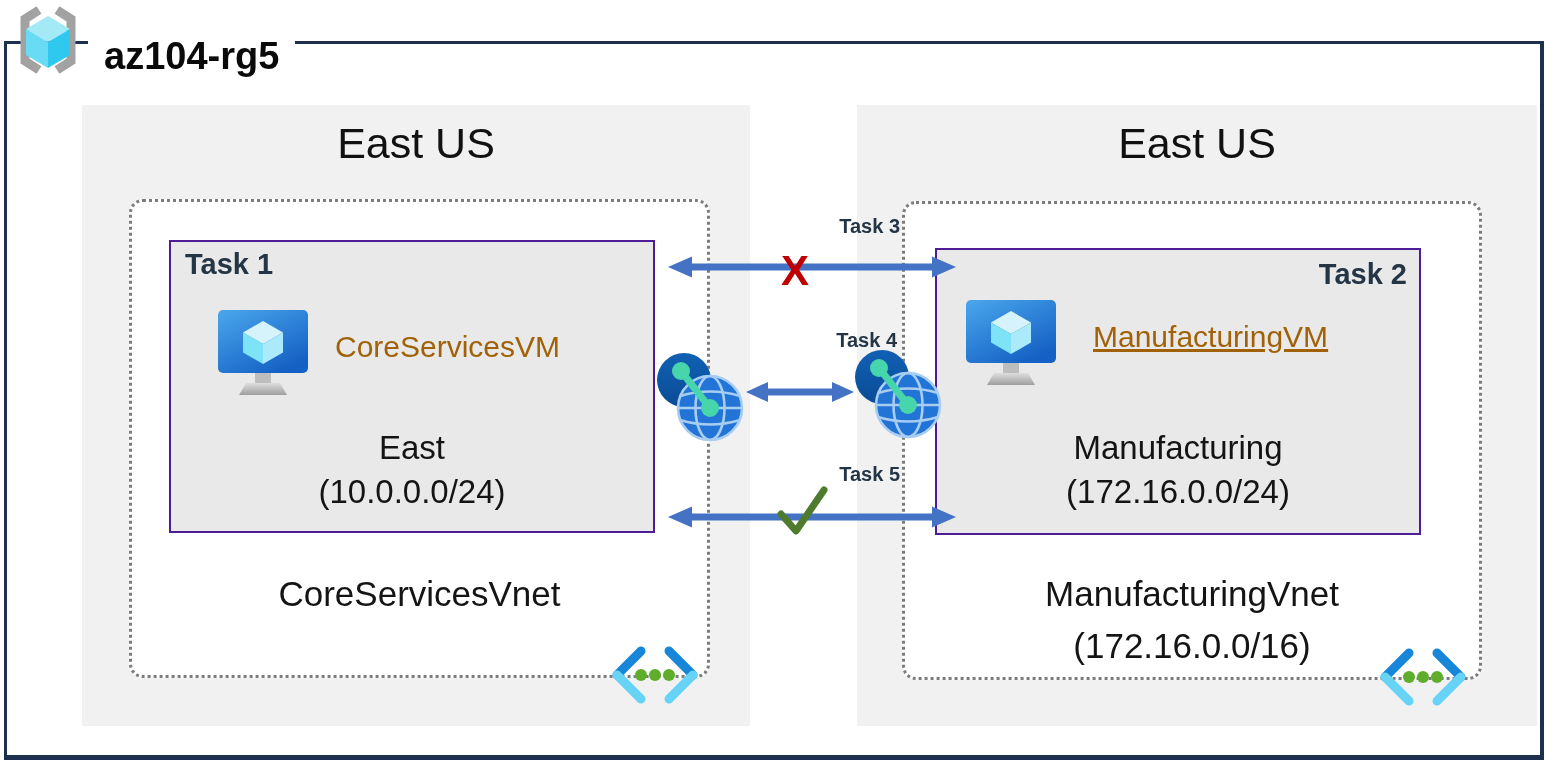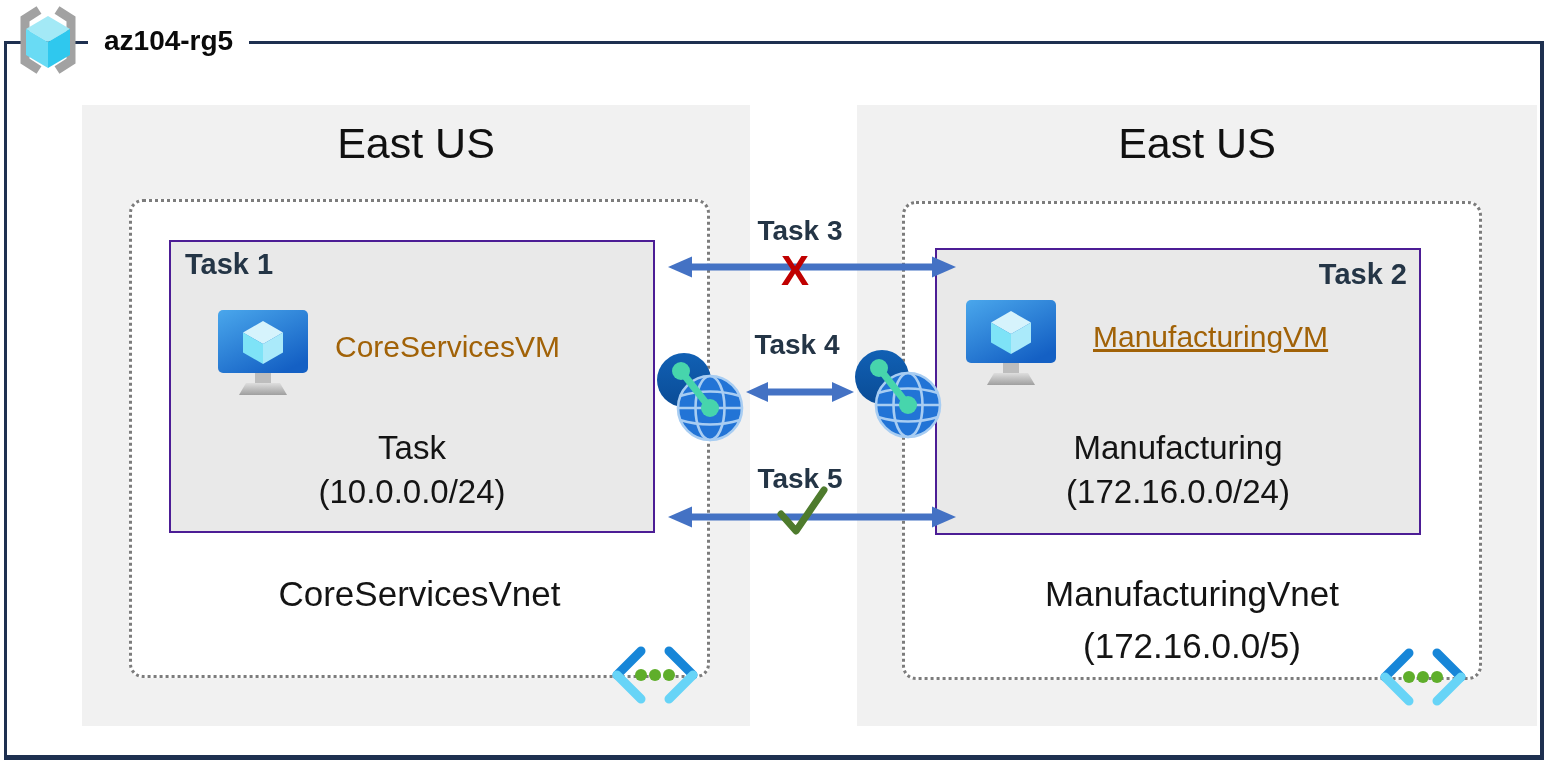--- a/index.html
+++ b/index.html
@@ -5,22 +5,22 @@
   html,body{margin:0;padding:0;background:#fff;}
   #stage{position:relative;width:1546px;height:762px;background:#ffffff;overflow:hidden;
          font-family:"Liberation Sans",sans-serif;color:#1a1a1a;}
 
   
   .frame{position:absolute;left:4px;top:41px;right:2px;bottom:2px;
          border:solid #1e3050;border-width:3px 4px 5px 3px;}
 
   
   .rg-icon{position:absolute;left:12px;top:4px;width:72px;height:72px;z-index:3;}
-  .rg-title{position:absolute;left:88px;top:15px;height:52px;line-height:52px;z-index:3;
-            background:#ffffff;padding:0 16px;font-size:28px;font-weight:bold;color:#0a0a0a;}
+  .rg-title{position:absolute;left:88px;top:30px;height:52px;line-height:52px;z-index:3;
+            background:#ffffff;padding:0 16px;font-size:38px;font-weight:bold;color:#0a0a0a;}
 
   
   .region{position:absolute;top:105px;height:621px;background:#f1f1f1;}
   .region.left{left:82px;width:668px;}
   .region.right{left:857px;width:680px;}
   .region-label{position:absolute;left:0;right:0;top:14px;text-align:center;
                 font-size:43px;font-weight:300;color:#111;}
 
   
   .vnet{position:absolute;background:#ffffff;border:3px dotted #7c7c7c;border-radius:14px;}
@@ -44,21 +44,21 @@
   .vnet.left .vm-icon{left:46px;top:67px;}
   .vnet.right .vm-icon{left:28px;top:49px;}
   .vm-name{position:absolute;font-size:30px;color:#a16207;white-space:nowrap;}
   .vnet.left .vm-name{left:164px;top:88px;}
   .vnet.right .vm-name{left:156px;top:70px;text-decoration:underline;}
   .subnet-label{position:absolute;left:0;right:0;text-align:center;font-size:33px;line-height:44px;color:#141414;}
   .vnet.left .subnet-label{top:184px;}
   .vnet.right .subnet-label{top:176px;}
 
   
-  .task-label{position:absolute;width:200px;text-align:center;font-size:28px;font-weight:bold;color:#243546;}
+  .task-label{position:absolute;width:200px;text-align:right;font-size:20px;font-weight:bold;color:#243546;}
   #task3-label{left:700px;top:215px;}
   #task4-label{left:697px;top:329px;}
   #task5-label{left:700px;top:463px;}
   .arrow{position:absolute;}
   #task3-arrow{left:668px;top:254px;}
   #task4-arrow{left:746px;top:379px;}
   #task5-arrow{left:668px;top:504px;}
   .x-mark{position:absolute;left:781px;top:250px;font-size:42px;font-weight:bold;color:#c00000;line-height:42px;}
   #check-icon{position:absolute;left:774px;top:483px;}
   #peer-left{position:absolute;left:654px;top:352px;}
@@ -110,21 +110,21 @@
       <svg class="vm-icon" viewBox="0 0 92 88">
         <rect x="1" y="1" width="90" height="63" rx="5" fill="url(#vmGrad)"></rect>
         <polygon points="46,12 66,23.5 46,35 26,23.5" fill="#d6f3fc"></polygon>
         <polygon points="26,23.5 26,43.5 46,55 46,35" fill="#7ee3f7"></polygon>
         <polygon points="66,23.5 66,43.5 46,55 46,35" fill="#aaeafa"></polygon>
         <rect x="38" y="64" width="16" height="10" fill="#bdbdbd"></rect>
         <path d="M29,74 h34 l7,12 h-48 z" fill="url(#standGrad)"></path>
       </svg>
       <div class="vm-name">CoreServicesVM</div>
       <div class="subnet-label">
-        <div>Task</div>
+        <div>East</div>
         <div>(10.0.0.0/24)</div>
       </div>
     </div>
     <div class="vnet-label">
       <div>CoreServicesVnet</div>
     </div>
     <svg class="vnet-icon" viewBox="0 0 96 58">
       <path d="M34,5 L10,29" stroke="#1786d8" stroke-width="9" stroke-linecap="round"></path>
       <path d="M10,29 L34,53" stroke="#67d4f7" stroke-width="9" stroke-linecap="round"></path>
       <path d="M62,5 L86,29" stroke="#1786d8" stroke-width="9" stroke-linecap="round"></path>
@@ -147,21 +147,21 @@
         <path d="M29,74 h34 l7,12 h-48 z" fill="url(#standGrad)"></path>
       </svg>
       <div class="vm-name">ManufacturingVM</div>
       <div class="subnet-label">
         <div>Manufacturing</div>
         <div>(172.16.0.0/24)</div>
       </div>
     </div>
     <div class="vnet-label">
       <div>ManufacturingVnet</div>
-      <div>(172.16.0.0/5)</div>
+      <div>(172.16.0.0/16)</div>
     </div>
     <svg class="vnet-icon" viewBox="0 0 96 58">
       <path d="M34,5 L10,29" stroke="#1786d8" stroke-width="9" stroke-linecap="round"></path>
       <path d="M10,29 L34,53" stroke="#67d4f7" stroke-width="9" stroke-linecap="round"></path>
       <path d="M62,5 L86,29" stroke="#1786d8" stroke-width="9" stroke-linecap="round"></path>
       <path d="M86,29 L62,53" stroke="#67d4f7" stroke-width="9" stroke-linecap="round"></path>
       <circle cx="34" cy="29" r="6" fill="#5fae2b"></circle>
       <circle cx="48" cy="29" r="6" fill="#5fae2b"></circle>
       <circle cx="62" cy="29" r="6" fill="#5fae2b"></circle>
     </svg>

